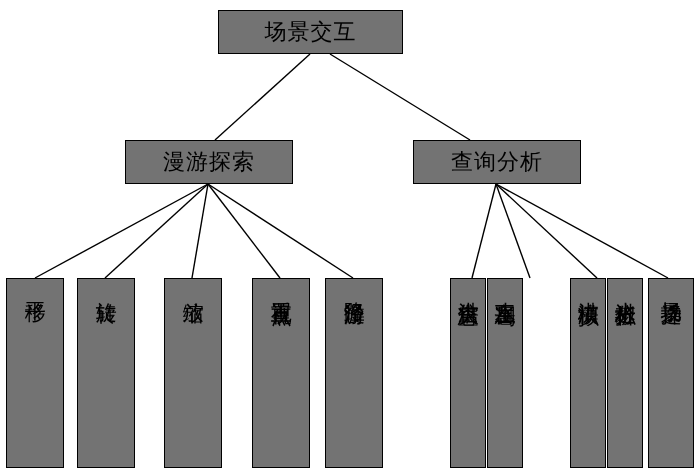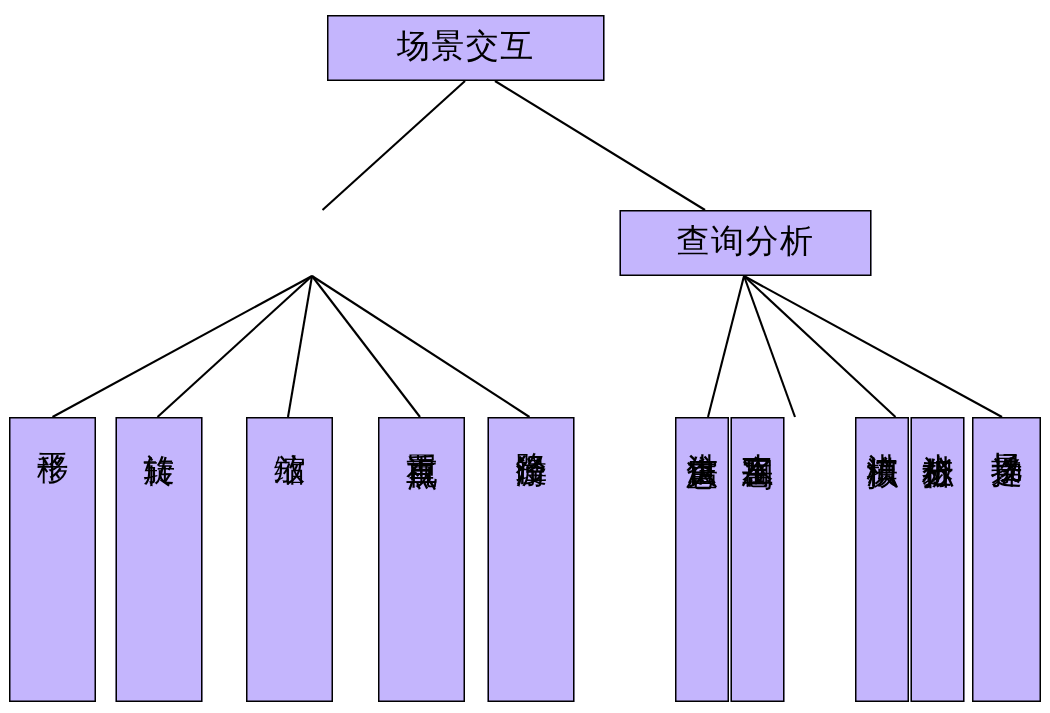--- a/index.html
+++ b/index.html
@@ -19,21 +19,21 @@
     position: absolute;
     left: 0;
     top: 0;
     width: 700px;
     height: 475px;
   }
   .node {
     position: absolute;
     box-sizing: border-box;
     border: 1px solid #000000;
-    background: #c4b5fd;
+    background: #737373;
     display: flex;
     align-items: center;
     justify-content: center;
     color: #000000;
     z-index: 2;
   }
   .node .label {
     display: block;
     text-align: center;
     letter-spacing: 1px;
@@ -87,20 +87,23 @@
     <line x1="496" y1="184" x2="472" y2="278" stroke="#000" stroke-width="1.4"></line>
     <line x1="496" y1="184" x2="530" y2="278" stroke="#000" stroke-width="1.4"></line>
     <line x1="496" y1="184" x2="597" y2="278" stroke="#000" stroke-width="1.4"></line>
     <line x1="496" y1="184" x2="668" y2="278" stroke="#000" stroke-width="1.4"></line>
   </svg>
 
   <div class="node horiz" style="left:218px; top:10px; width:185px; height:44px;">
     <span class="label">场景交互</span>
   </div>
 
+  <div class="node horiz" style="left:125px; top:140px; width:168px; height:44px;">
+    <span class="label">漫游探索</span>
+  </div>
 
   <div class="node horiz" style="left:413px; top:140px; width:168px; height:44px;align-items:center;">
     <span class="label">查询分析</span>
   </div>
 
   <div class="node vert" style="left:6px; top:278px; width:58px; height:190px;">
     <span class="label">平移</span>
   </div>
 
   <div class="node vert" style="left:77px; top:278px; width:58px; height:190px;">

